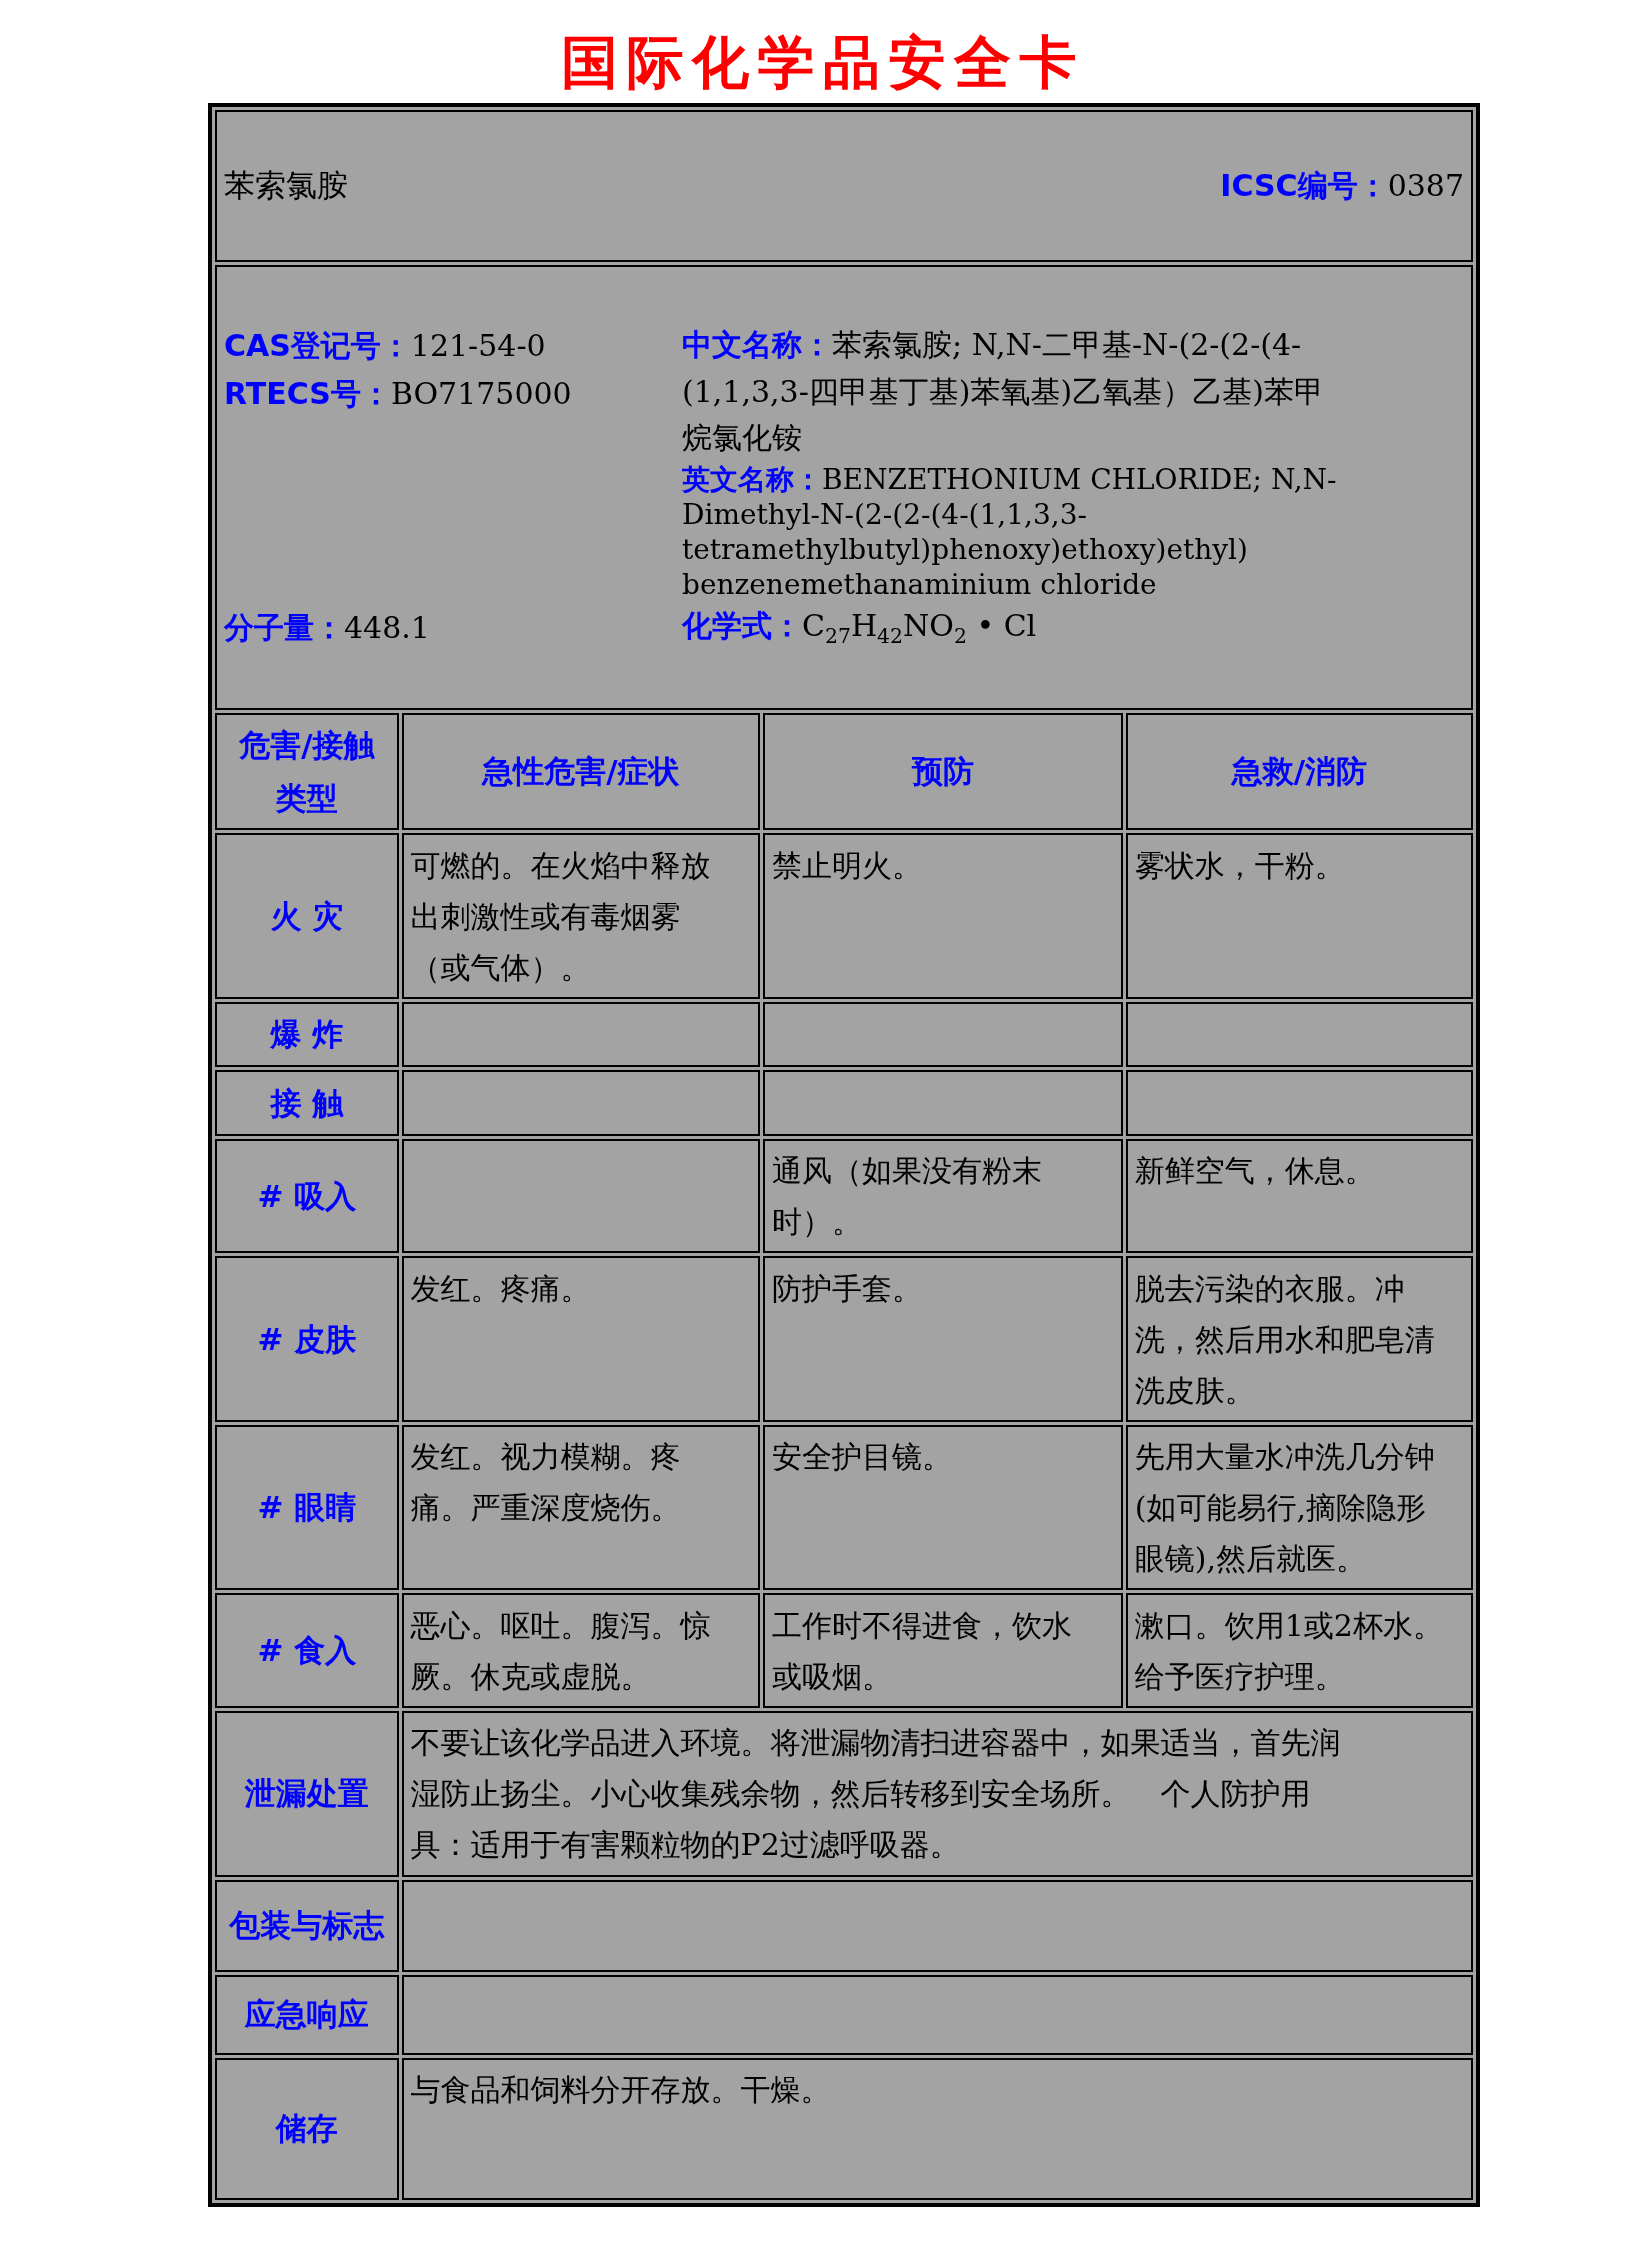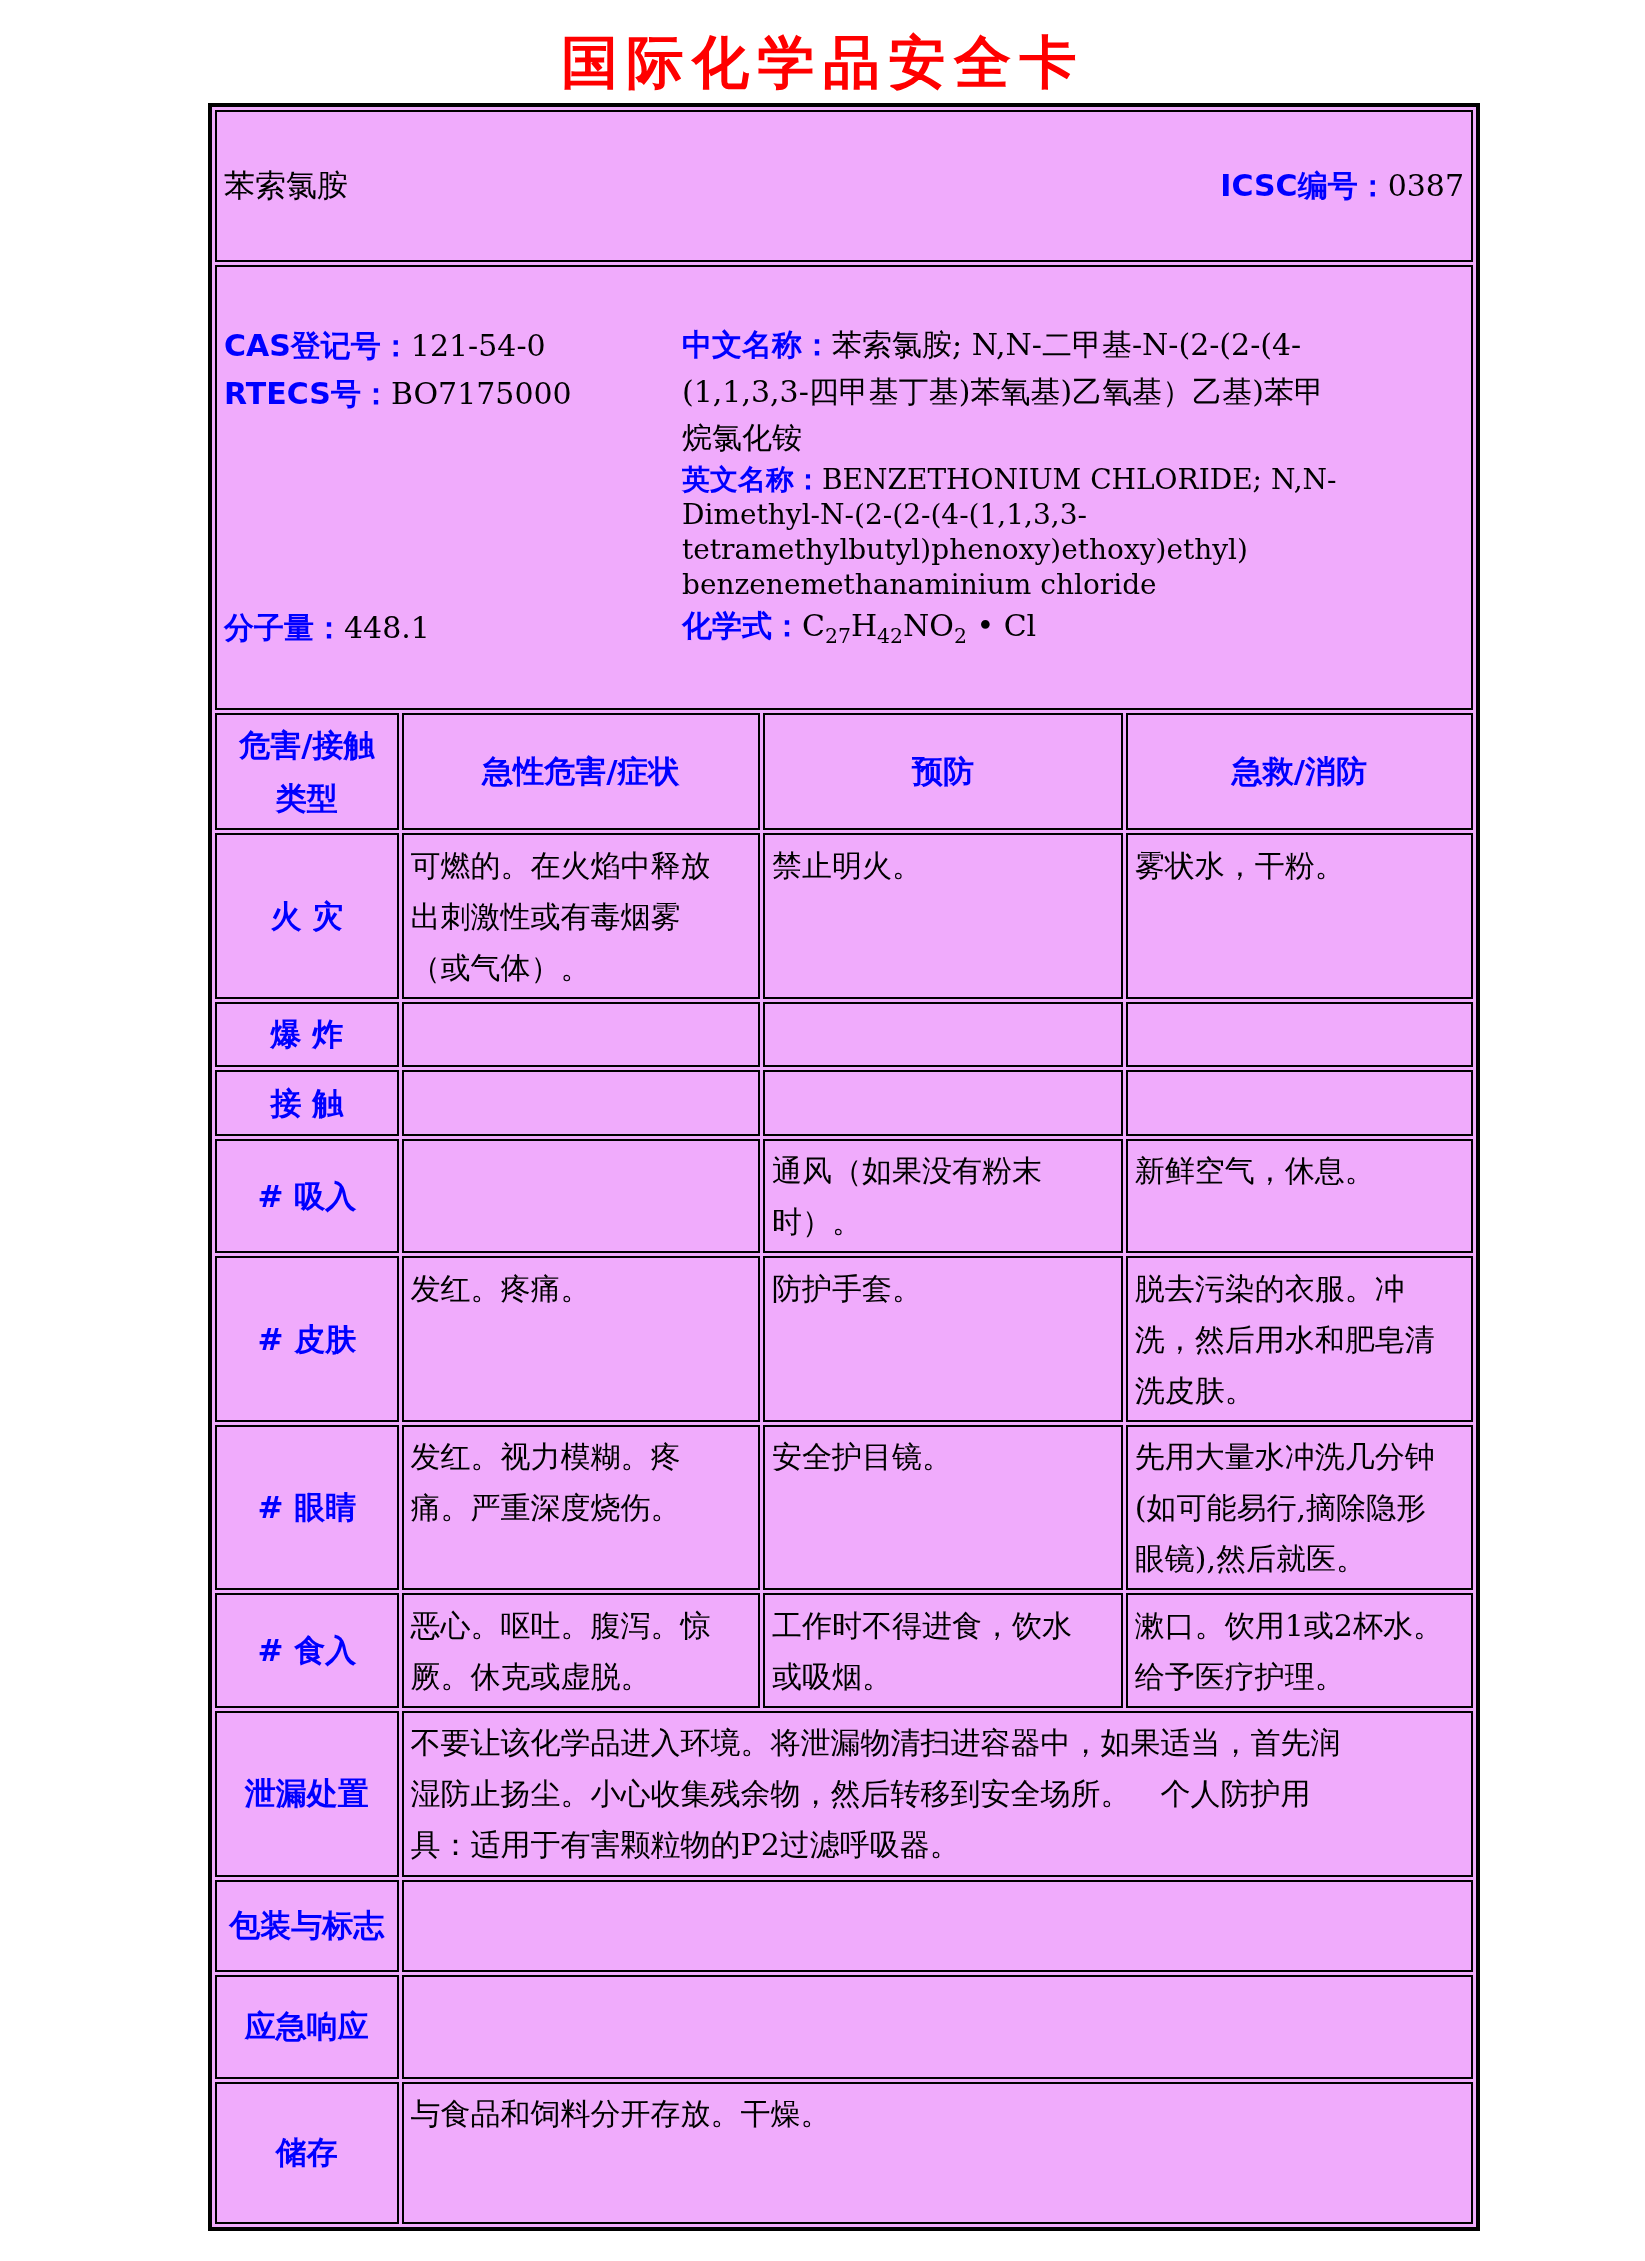--- a/index.html
+++ b/index.html
@@ -13,21 +13,21 @@
     position:absolute; top:25px; left:0; width:100%;
     text-align:center;
     font-family:"DejaVu Sans","Liberation Sans",sans-serif;
     font-weight:bold; font-size:57px; letter-spacing:8.5px;
     color:#FF0000;
   }
   table.card {
     position:absolute; left:208px; top:103px; width:1272px;
     table-layout:fixed;
     border-collapse:separate; border-spacing:3.6px;
-    border:4.3px solid #000; background:#f0abfc;
+    border:4.3px solid #000; background:#a3a3a3;
   }
   td {
     border:2.1px solid #000;
     padding:4.3px 7px;
     font-size:30px; line-height:1.7;
     vertical-align:top;
     word-break:break-all;
     white-space:pre-line;
     overflow:hidden;
   }
@@ -49,21 +49,21 @@
   tr.r-head   { height:96px; }
   tr.r-fire   { height:160px; }
   tr.r-expl   { height:51px;  }
   tr.r-cont   { height:48px;  }
   tr.r-inh    { height:114px; }
   tr.r-skin   { height:153px; }
   tr.r-eye    { height:153px; }
   tr.r-ing    { height:112px; }
   tr.r-spill  { height:165px; }
   tr.r-pack   { height:92px; }
-  tr.r-emer   { height:104px; }
+  tr.r-emer   { height:80px; }
   tr.r-stor   { height:142px; }
 
   .head-flex {
     display:flex; justify-content:space-between; align-items:center;
     height:100%; line-height:1.2;
   }
   .head-flex .name { font-size:31px; }
   .head-flex .icsc { font-size:30px; }
 
   .id-grid {

